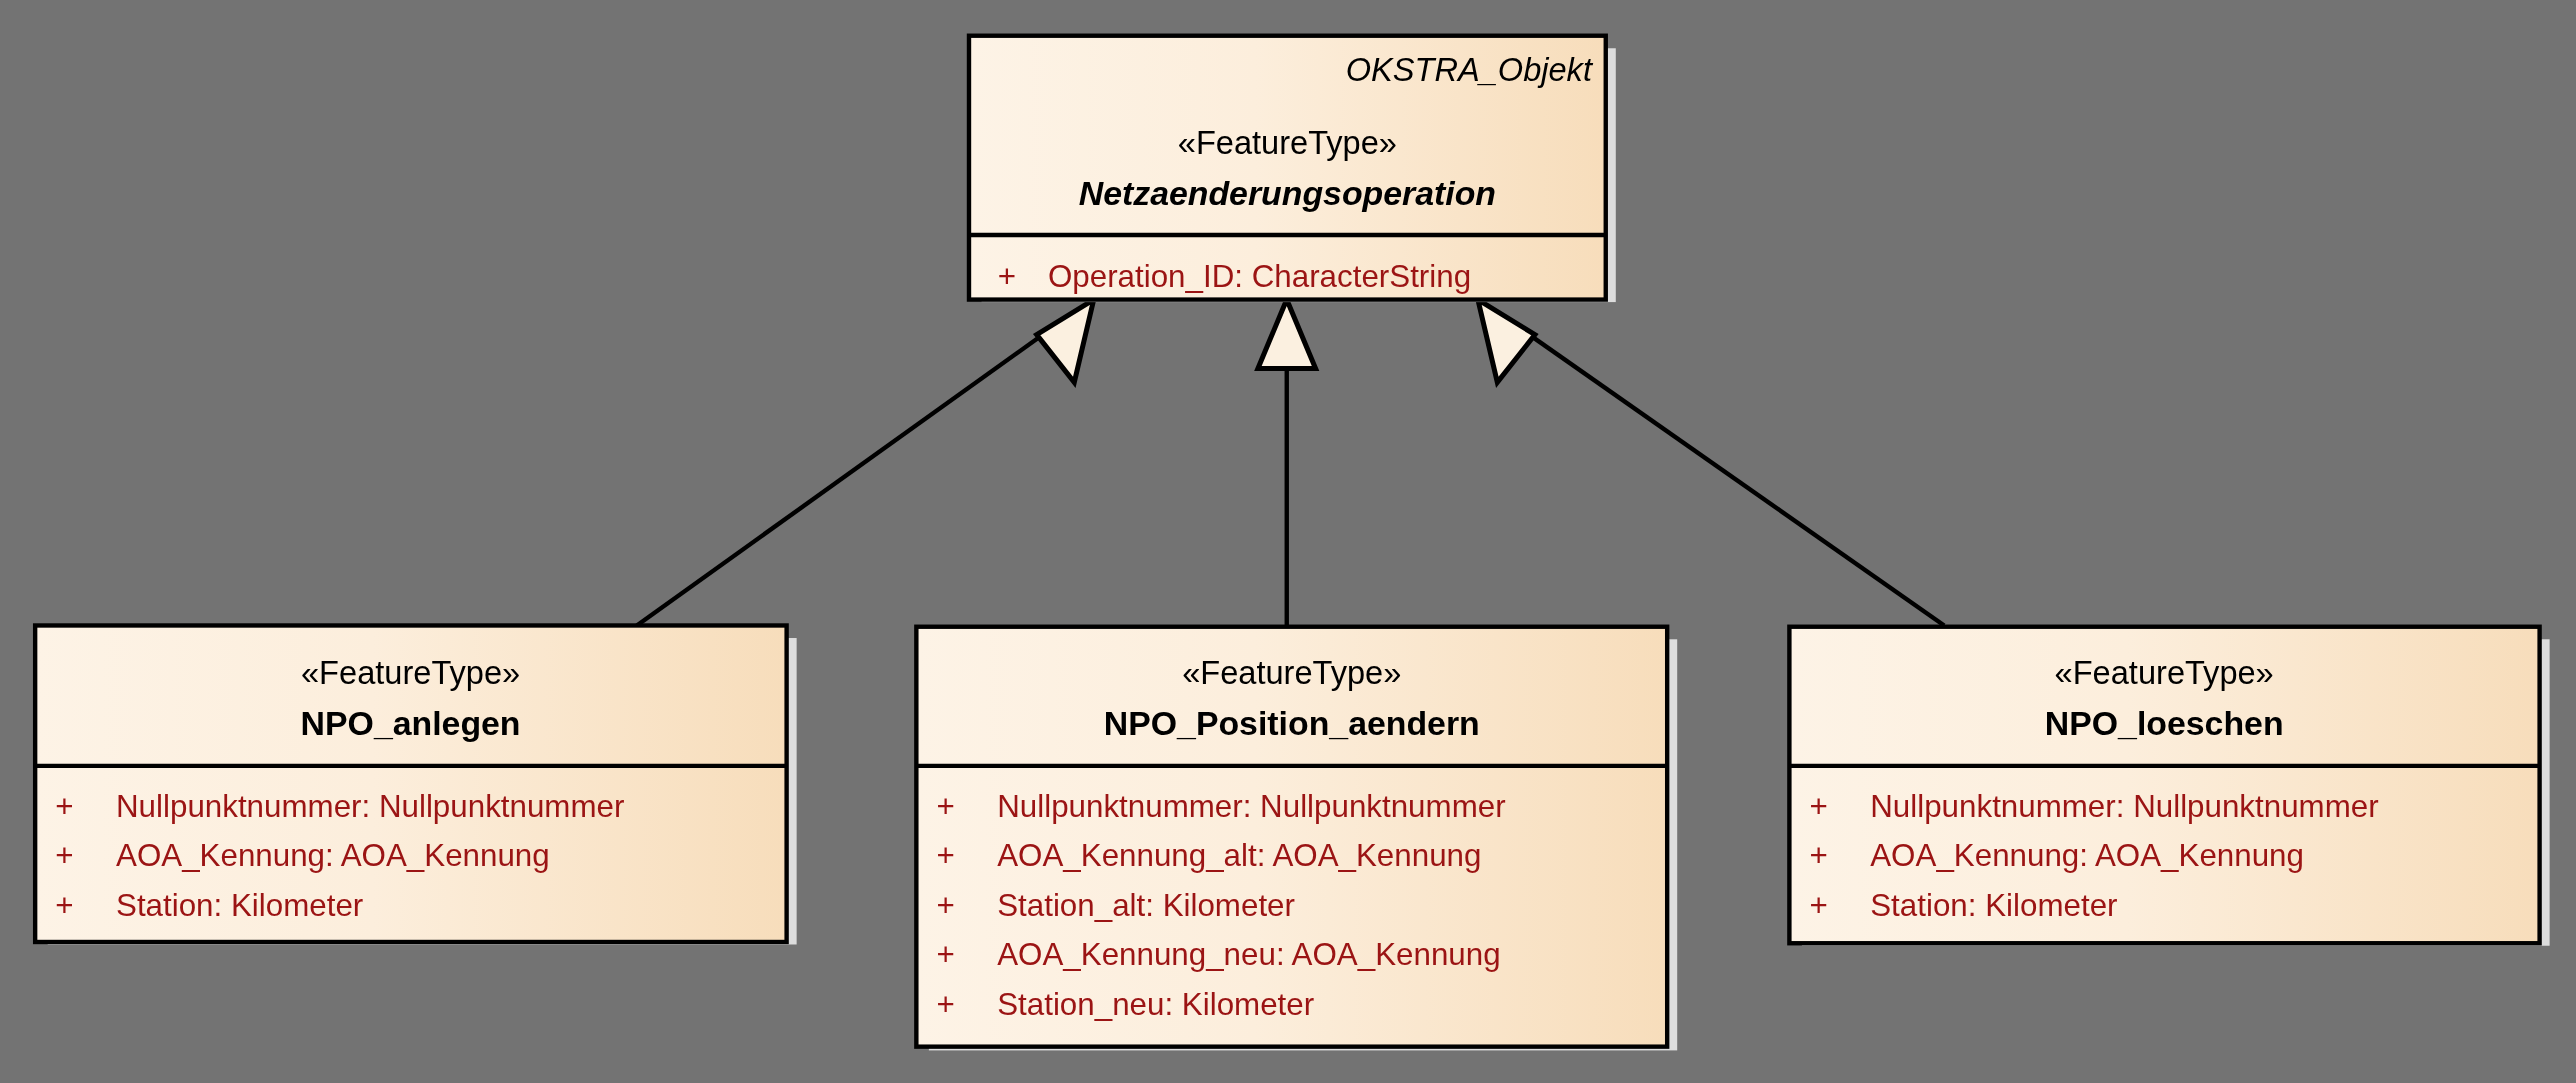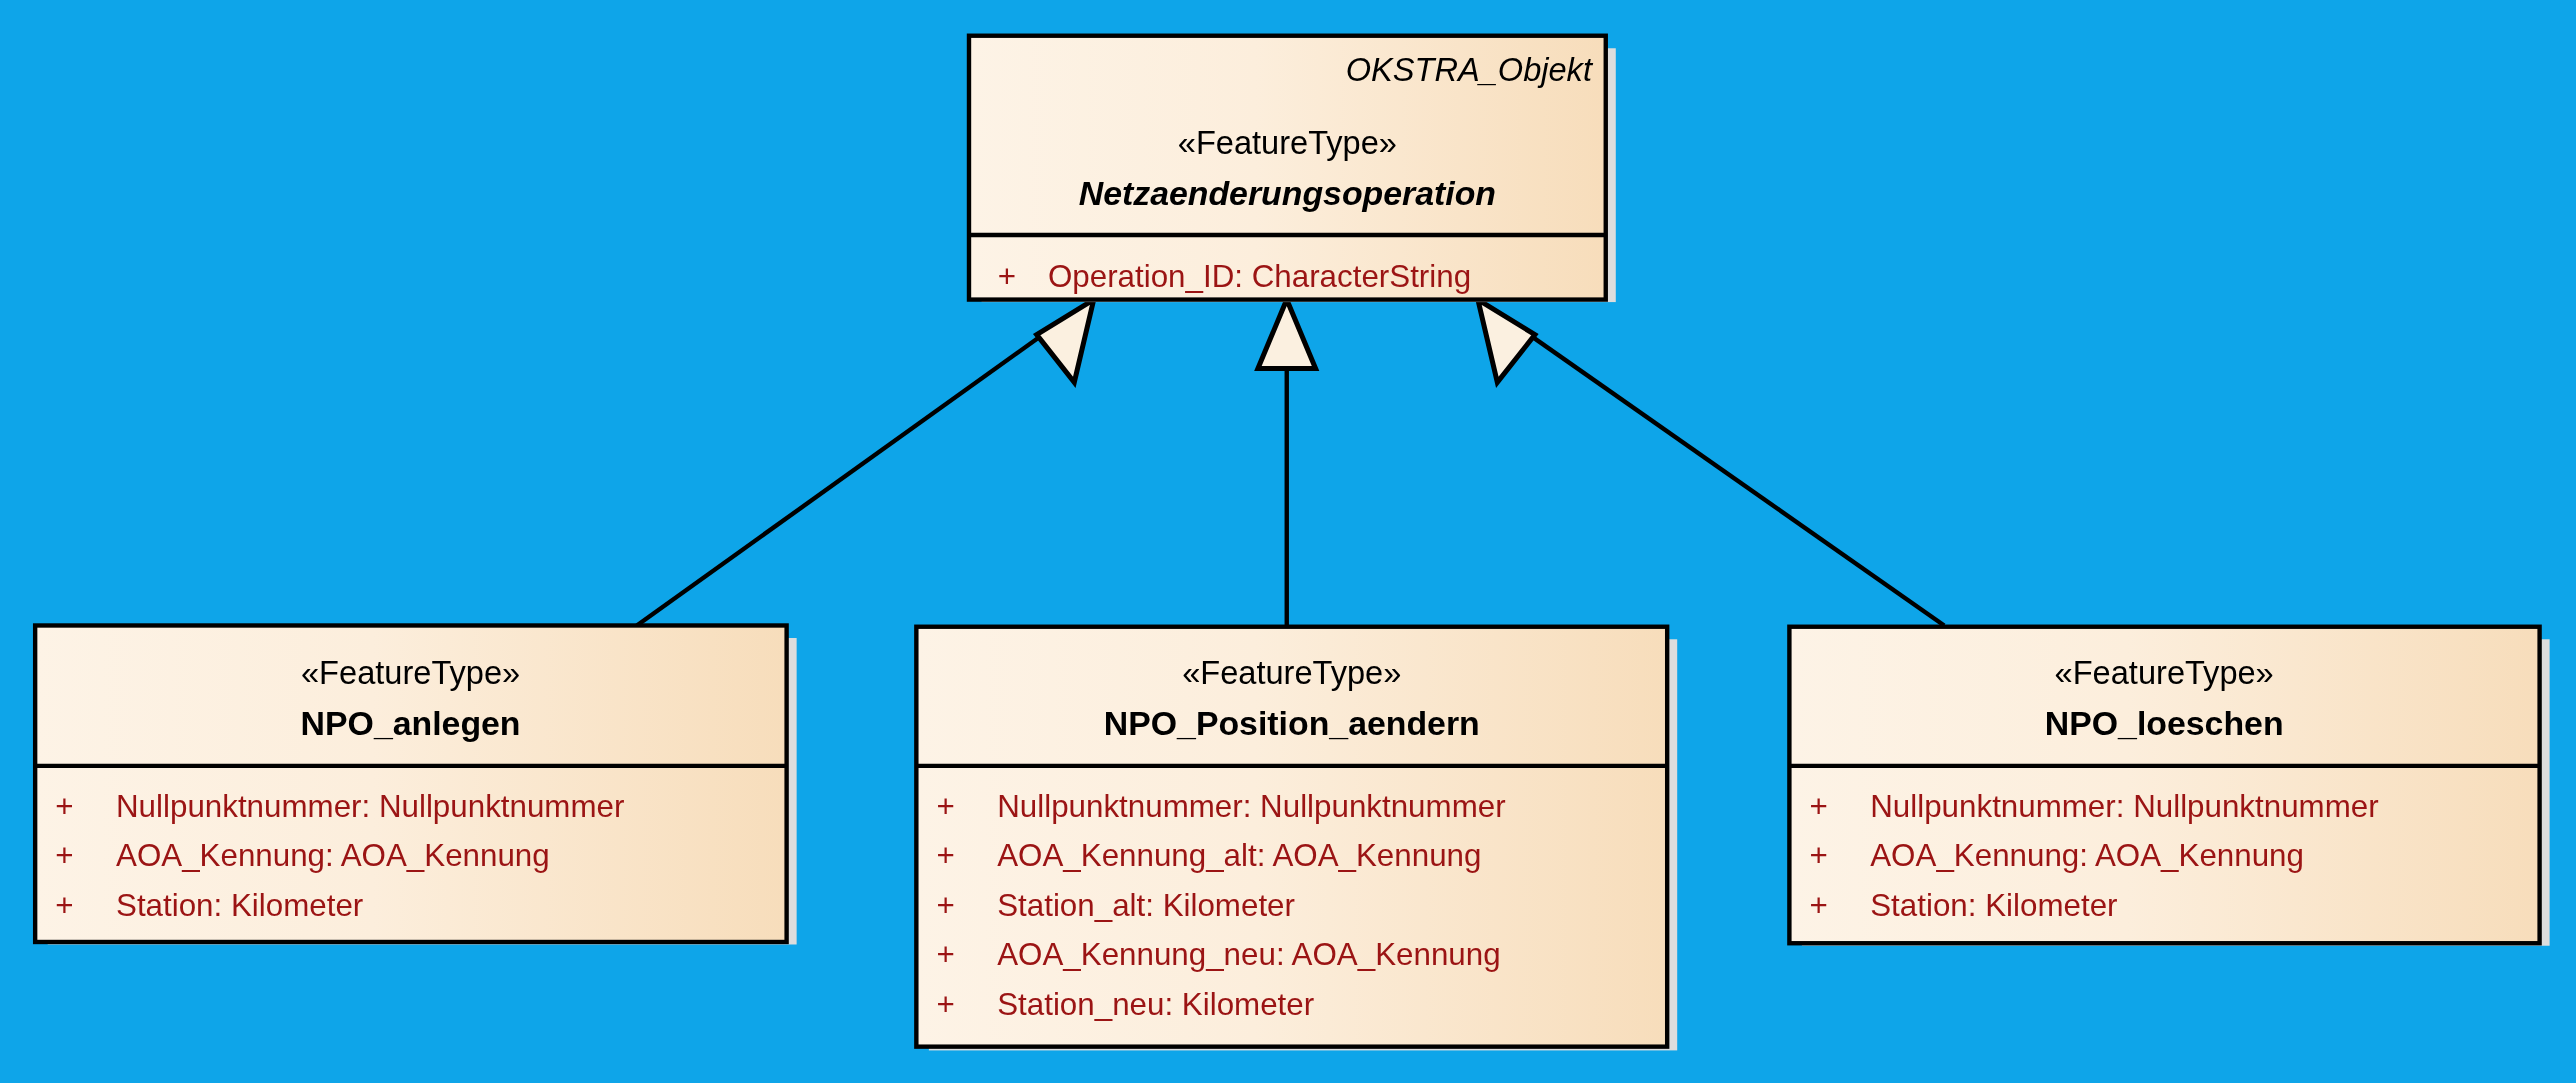--- a/index.html
+++ b/index.html
@@ -11,21 +11,21 @@
   body {
     font-family: "Liberation Sans", sans-serif;
     width: 2576px;
     height: 1083px;
     overflow: hidden;
   }
   #diagram-root {
     position: relative;
     width: 2576px;
     height: 1083px;
-    background: #0ea5e9;
+    background: #737373;
   }
   svg#uml-canvas {
     position: absolute;
     top: 0;
     left: 0;
     width: 2576px;
     height: 1083px;
     display: block;
   }
   text {

